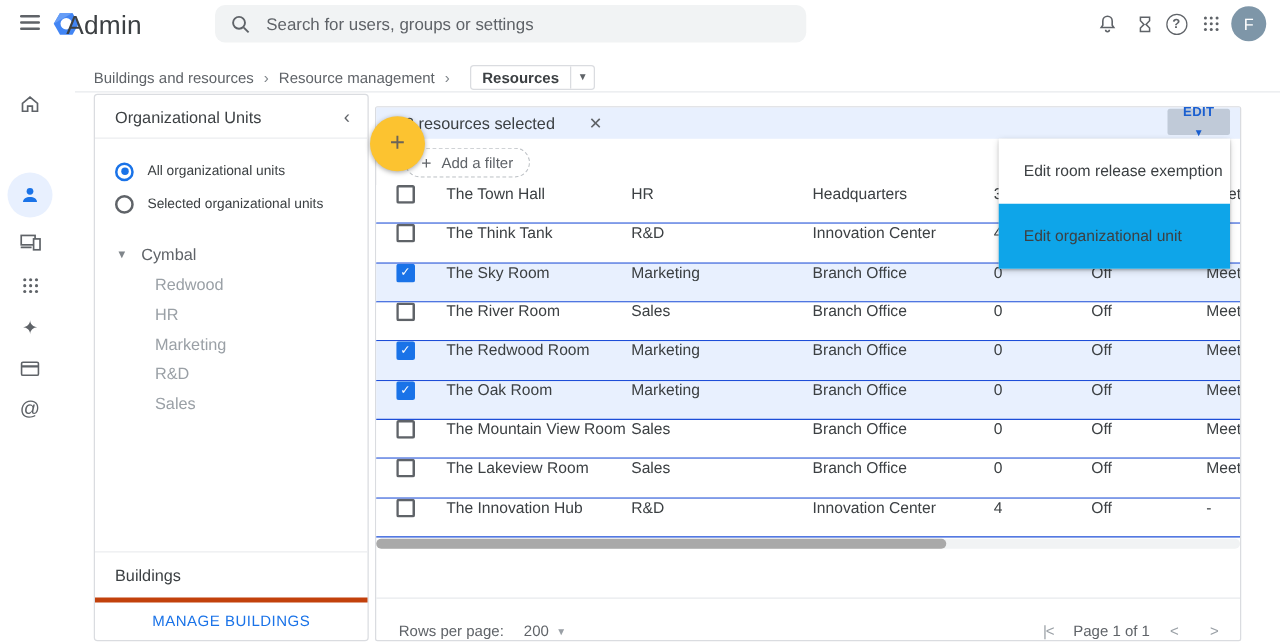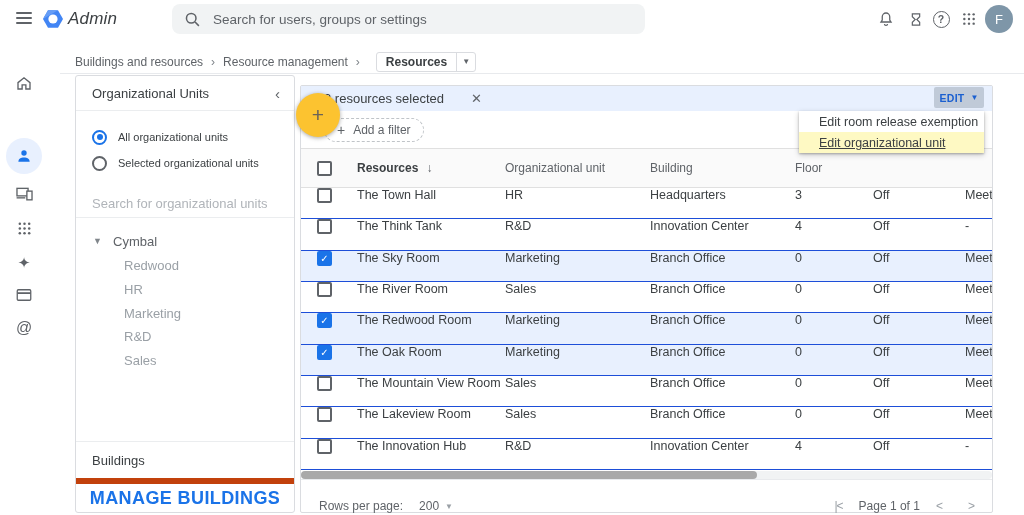--- a/index.html
+++ b/index.html
@@ -5,21 +5,21 @@
   * { margin:0; padding:0; box-sizing:border-box; }
   html,body { width:1024px; height:515px; }
   body { font-family:"Liberation Sans","DejaVu Sans",sans-serif; background:#fff; color:#3c4043; overflow:hidden; }
   #app { position:relative; width:1024px; height:515px; background:#fff; }
 
   
   .topbar { position:absolute; left:0; top:0; width:1024px; height:38px; background:#fff; }
   .hamburger { position:absolute; left:16px; top:12px; width:16px; height:12px; display:flex; flex-direction:column; justify-content:space-between; cursor:pointer; }
   .hamburger span { display:block; height:2px; background:#5f6368; border-radius:1px; }
   .logo { position:absolute; left:42px; top:8px; width:22px; height:22px; }
-  .product-name { position:absolute; left:68px; top:9px; font-size:17px; color:#3c4043; letter-spacing:.2px;font-style:italic; }
+  .product-name { position:absolute; left:53px; top:9px; font-size:21px; color:#3c4043; letter-spacing:.2px; }
   .searchbar { position:absolute; left:172px; top:4px; width:473px; height:30px; background:#f1f3f4; border-radius:8px; display:flex; align-items:center; padding:0 12px; }
   .searchbar svg { flex:0 0 auto; margin-right:12px; }
   .searchbar input { border:none; outline:none; background:transparent; font-family:inherit; font-size:13.5px; color:#3c4043; width:100%; }
   .searchbar input::placeholder { color:#5f6368; opacity:1; }
   .top-icon { position:absolute; top:9px; width:20px; height:20px; display:flex; align-items:center; justify-content:center; cursor:pointer; }
   .help-ring { width:17px; height:17px; border:1.6px solid #5f6368; border-radius:50%; display:flex; align-items:center; justify-content:center; font-size:10.5px; font-weight:bold; color:#5f6368; }
   .avatar { position:absolute; left:985px; top:5px; width:28px; height:28px; border-radius:50%; background:var(--avatar_bg,#7e96a8); color:#fff; font-size:13px; display:flex; align-items:center; justify-content:center; cursor:pointer; }
 
   
   .breadcrumb { position:absolute; left:60px; top:50px; right:0; height:24px; display:flex; align-items:center; padding-left:15px; border-bottom:1px solid #e8eaed; font-size:12px; color:#5f6368; }
@@ -49,28 +49,28 @@
   .op-search { margin-top:10px; padding:0 16px; border-bottom:1px solid #ebedef; }
   .op-search input { width:100%; border:none; outline:none; font-family:inherit; font-size:13px; height:27px; color:#3c4043; background:transparent; }
   .op-search input::placeholder { color:#b0b4b9; opacity:1; }
   .op-tree { padding-top:10px; }
   .tree-root { display:flex; align-items:center; height:26px; padding-left:17px; cursor:pointer; }
   .tree-caret { font-size:9px; color:#80868b; width:14px; }
   .tree-root-label { font-size:13px; color:#5f6368; margin-left:6px; }
   .tree-child { height:23.7px; padding-left:48px; display:flex; align-items:center; font-size:13px; color:#9aa0a6; cursor:pointer; }
   .op-spacer { flex:1; }
   .op-buildings { height:37px; flex:0 0 auto; border-top:1px solid #ebedef; display:flex; align-items:center; padding-left:16px; font-size:13px; color:#3c4043; }
-  .op-manage { height:34px; flex:0 0 auto; border-top:6px solid #c2410c; display:flex; align-items:center; justify-content:center; font-size:18px; font-weight:bold; letter-spacing:.4px; color:var(--accent,#1a73e8); cursor:pointer; }
+  .op-manage { height:34px; flex:0 0 auto; border-top:4px solid #c2410c; display:flex; align-items:center; justify-content:center; font-size:12px; font-weight:normal; letter-spacing:.4px; color:var(--accent,#1a73e8); cursor:pointer; }
 
   
   .main-card { position:absolute; left:300px; top:85px; width:693px; height:428px; background:#fff; border:1px solid #dadce0; border-radius:2px; display:flex; flex-direction:column; }
   .sel-bar { height:25px; flex:0 0 auto; background:var(--selection_bg,#e8f0fe); display:flex; align-items:center; padding-left:23px; }
   .sel-text { font-size:13px; color:#3c4043; }
   .sel-close { margin-left:27px; font-size:13px; color:#5f6368; cursor:pointer; }
-  .edit-btn { margin-left:auto; margin-right:8px; margin-top:-2px; width:50px; height:21px; background:var(--edit_button_bg,#c0cad8); border-radius:2px; display:flex; align-items:center; justify-content:center; gap:6px; cursor:pointer; }
+  .edit-btn { margin-left:auto; margin-right:8px; margin-top:-2px; width:50px; height:21px; background:var(--edit_button_bg,#c0cad8); border-radius:2px; display:flex; align-items:center; justify-content:center; gap:6px; cursor:pointer;flex-direction:column; }
   .edit-btn .txt { font-size:10.5px; font-weight:bold; color:#1a5fd0; letter-spacing:.3px; }
   .edit-btn .caret { font-size:8px; color:#1a5fd0; }
 
   .filter-row { height:37px; flex:0 0 auto; display:flex; align-items:center; padding-left:23px; }
   .filter-chip { height:24px; padding:0 12px; border:1px dashed #c0c4c8; border-radius:13px; display:flex; align-items:center; gap:8px; cursor:pointer; }
   .filter-chip .plus { font-size:14px; color:#5f6368; }
   .filter-chip .lbl { font-size:12px; color:#5f6368; }
 
   .thead { height:40px; flex:0 0 auto; background:#fafafa; border-top:1px solid #e0e0e0; border-bottom:1px solid #e0e0e0; display:flex; align-items:center; padding-left:16px; overflow:hidden; }
   .trow { height:31.35px; flex:0 0 auto; display:flex; align-items:flex-start; padding-left:16px; border-bottom:1px solid #1d4ed8; overflow:hidden; cursor:pointer; background:#fff; }
@@ -95,22 +95,22 @@
   .tfoot { height:34px; flex:0 0 auto; margin-top:auto; border-top:1px solid #e8eaed; display:flex; align-items:flex-end; padding:0 18px; font-size:12px; color:#5f6368; }
   .rpp-value { margin-left:16px; display:flex; align-items:center; gap:6px; cursor:pointer; }
   .rpp-value .caret { font-size:8px; color:#9aa0a6; }
   .pager { margin-left:auto; display:flex; align-items:center; }
   .pg-icon { color:#9aa0a6; font-size:12px; cursor:pointer; letter-spacing:-1px; }
   .pg-label { margin:0 16px; color:#5f6368; }
   .pg-prev { margin-right:26px; }
 
   
   .edit-menu { position:absolute; top:25px; right:8px; width:185px; background:#fff; box-shadow:0 1px 2px rgba(0,0,0,.25), 0 2px 6px rgba(0,0,0,.2); z-index:30; }
-  .menu-item { height:21px; display:flex; align-items:center; padding-left:20px; font-size:12.5px; color:#3c4043; cursor:pointer; background:#fff; }
-  .menu-item.hl { background:#fef9c3;text-decoration:underline; }
+  .menu-item { height:52px; display:flex; align-items:center; padding-left:20px; font-size:12.5px; color:#3c4043; cursor:pointer; background:#fff; }
+  .menu-item.hl { background:#0ea5e9; }
 
   
   .fab { position:absolute; left:296px; top:93px; width:44px; height:44px; border-radius:50%; background:var(--fab,#fcc330); box-shadow:0 1px 4px rgba(0,0,0,.35); z-index:25; display:flex; align-items:center; justify-content:center; cursor:pointer; }
   .fab .plus { font-size:21px; color:#6b6458; line-height:1; margin-top:-2px; }
 </style>
 </head>
 <body style="--accent: #1a73e8; --selection_bg: #e8f0fe; --fab: #fcc330; --edit_button_bg: #c0cad8; --avatar_bg: #7e96a8;">
 
 <div id="app">
 
@@ -233,23 +233,20 @@
     <div class="op-radios">
       <div class="radio-row">
         <span class="radio sel"></span>
         <span class="radio-label">All organizational units</span>
       </div>
       <div class="radio-row">
         <span class="radio"></span>
         <span class="radio-label">Selected organizational units</span>
       </div>
     </div>
-    <div class="op-search">
-      <input type="text" placeholder="Search for organizational units" style="">
-    </div>
     <div class="op-tree">
       <div class="tree-root">
         <span class="tree-caret">▼</span>
         <span class="tree-root-label">Cymbal</span>
       </div>
       <div id="tree-children">
           <div class="tree-child">Redwood</div>
           <div class="tree-child">HR</div>
           <div class="tree-child">Marketing</div>
           <div class="tree-child">R&amp;D</div>
@@ -271,31 +268,20 @@
       </div>
     </div>
 
     <div class="filter-row">
       <div class="filter-chip">
         <span class="plus">+</span>
         <span class="lbl">Add a filter</span>
       </div>
     </div>
 
-    <div class="thead">
-      <div class="cell c-cb">
-          <span class="cb"></span>
-        </div>
-      <div class="cell c-res hcell first"><span>Resources</span><span class="sort-arrow">↓</span></div>
-      <div class="cell c-org hcell">Organizational unit</div>
-      <div class="cell c-bld hcell">Building</div>
-      <div class="cell c-flr hcell">Floor</div>
-      <div class="cell c-rel hcell"></div>
-      <div class="cell c-cat hcell"></div>
-    </div>
 
     <div id="table-body">
         <div class="trow">
     <div class="cell c-cb">
             <span class="cb"></span>
           </div>
     <div class="cell c-res">The Town Hall</div>
     <div class="cell c-org">HR</div>
     <div class="cell c-bld">Headquarters</div>
     <div class="cell c-flr">3</div>

